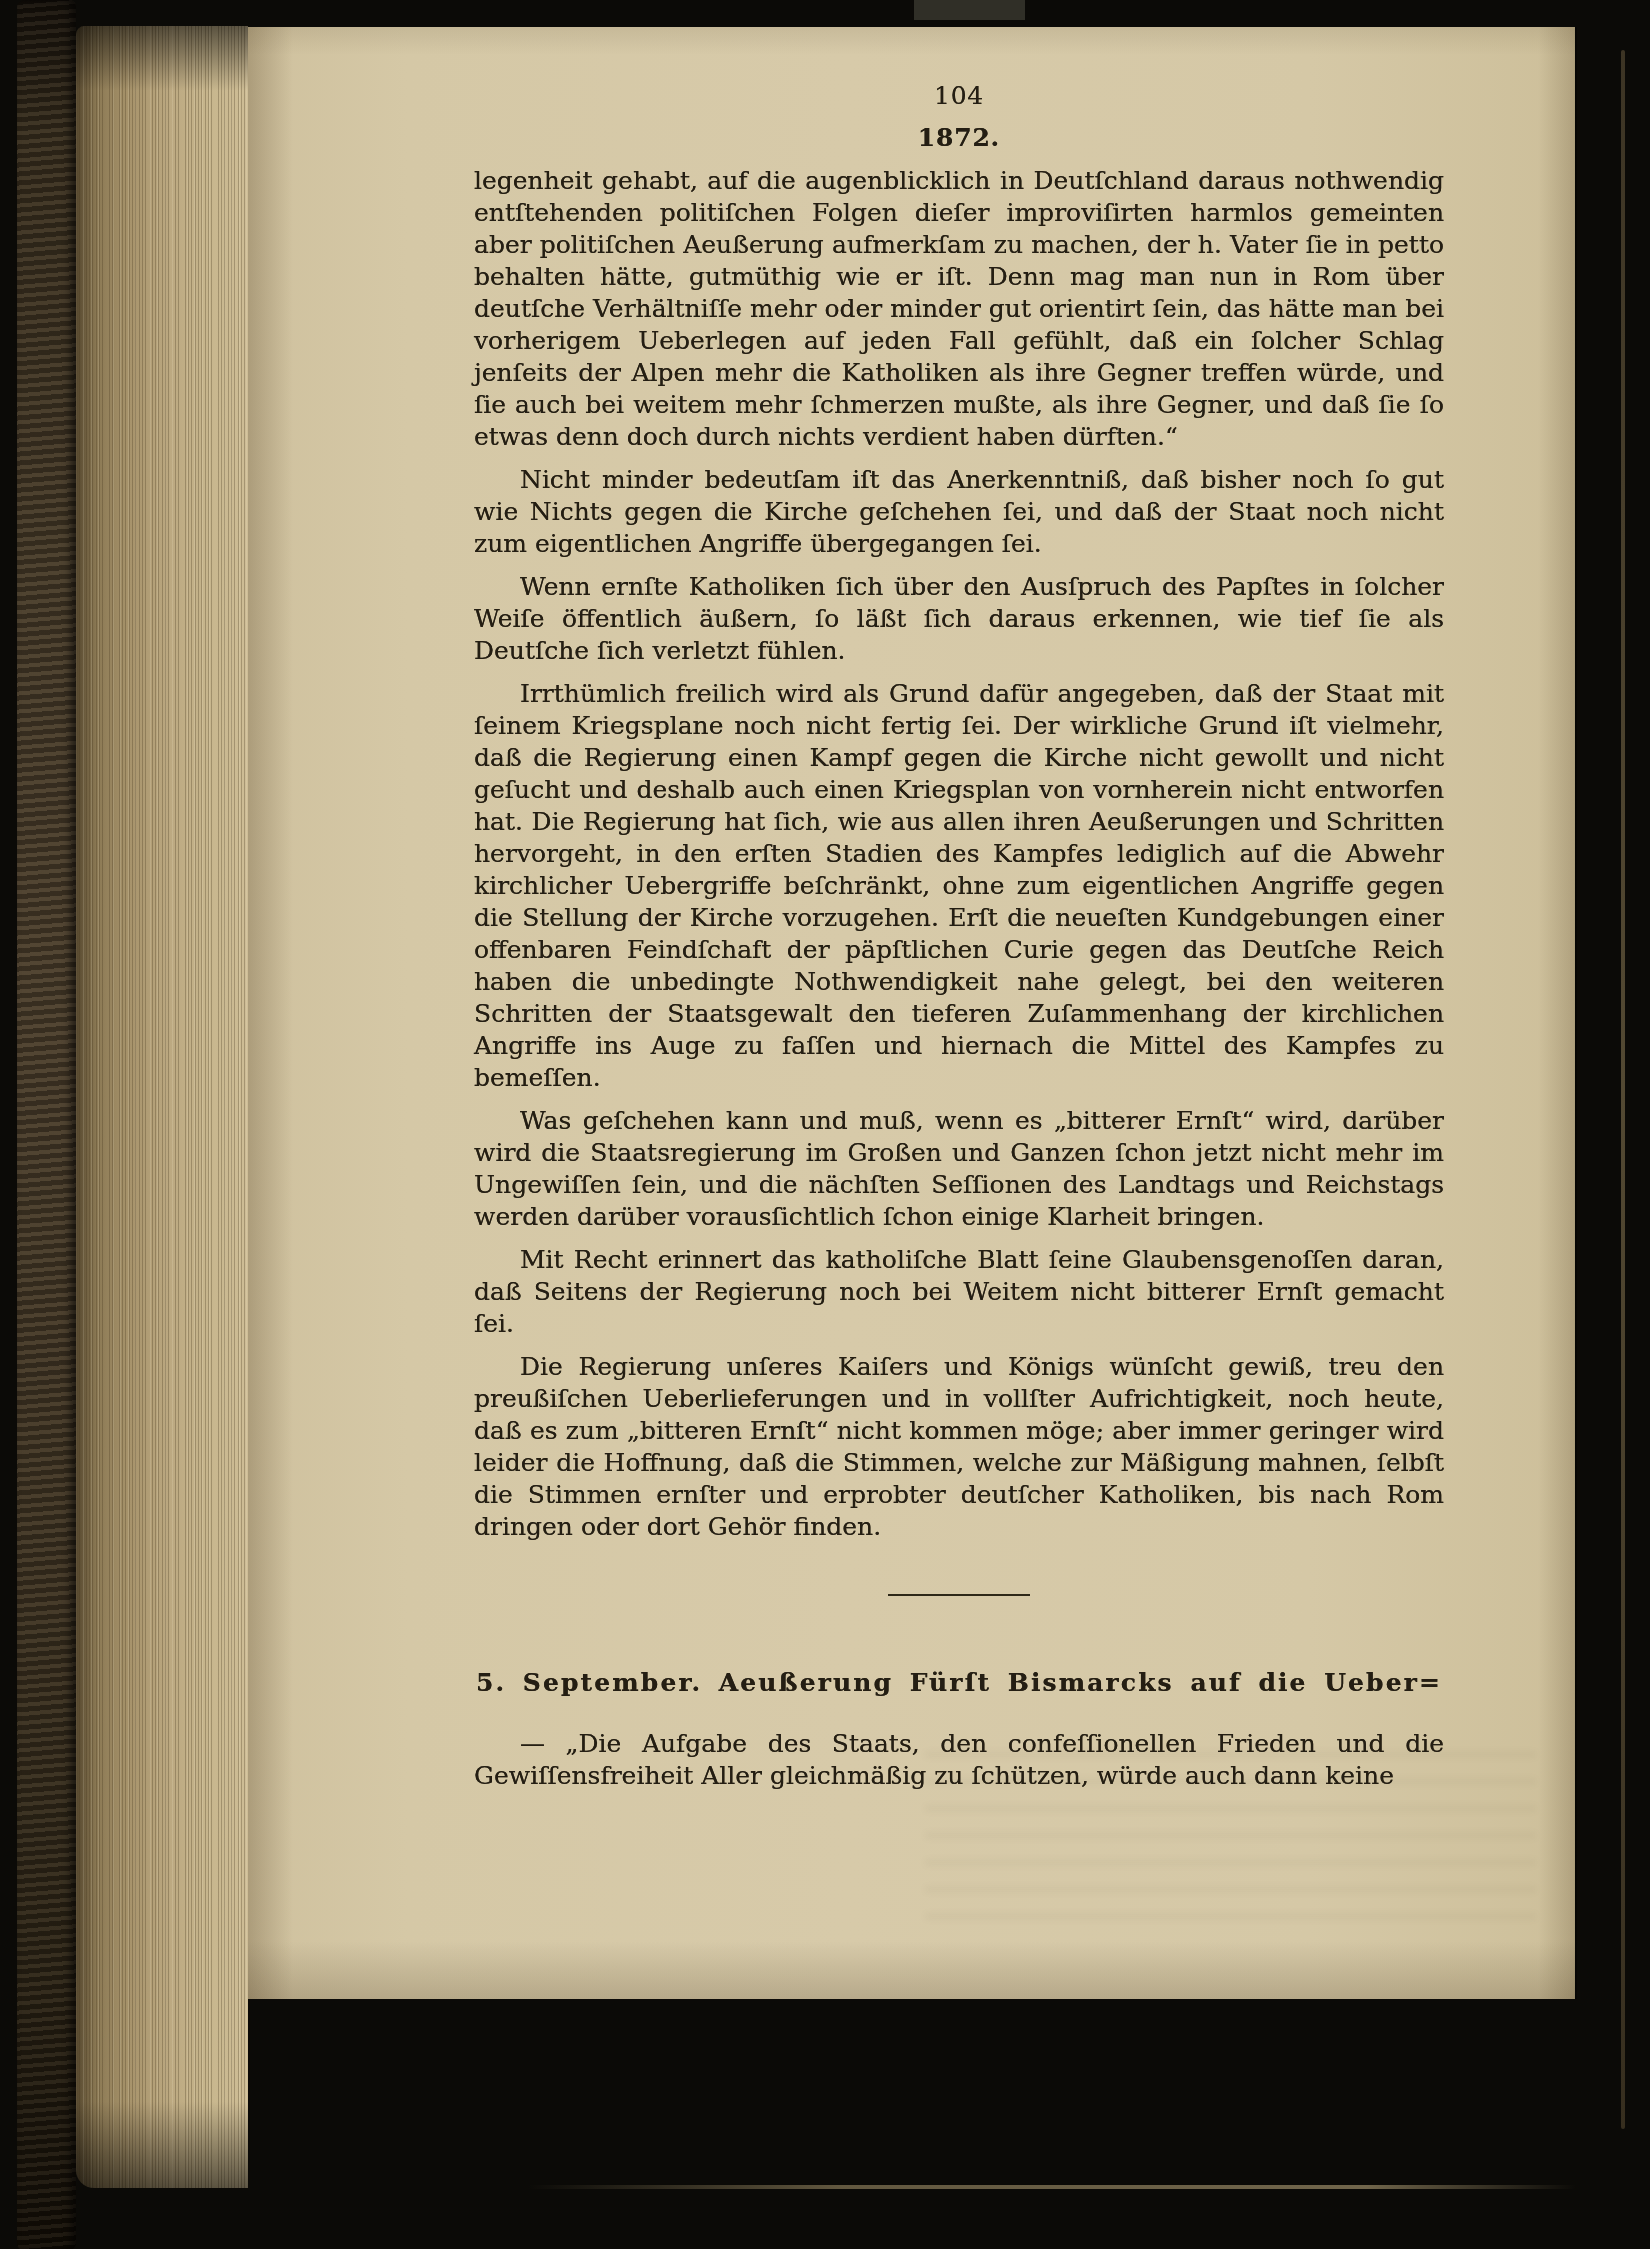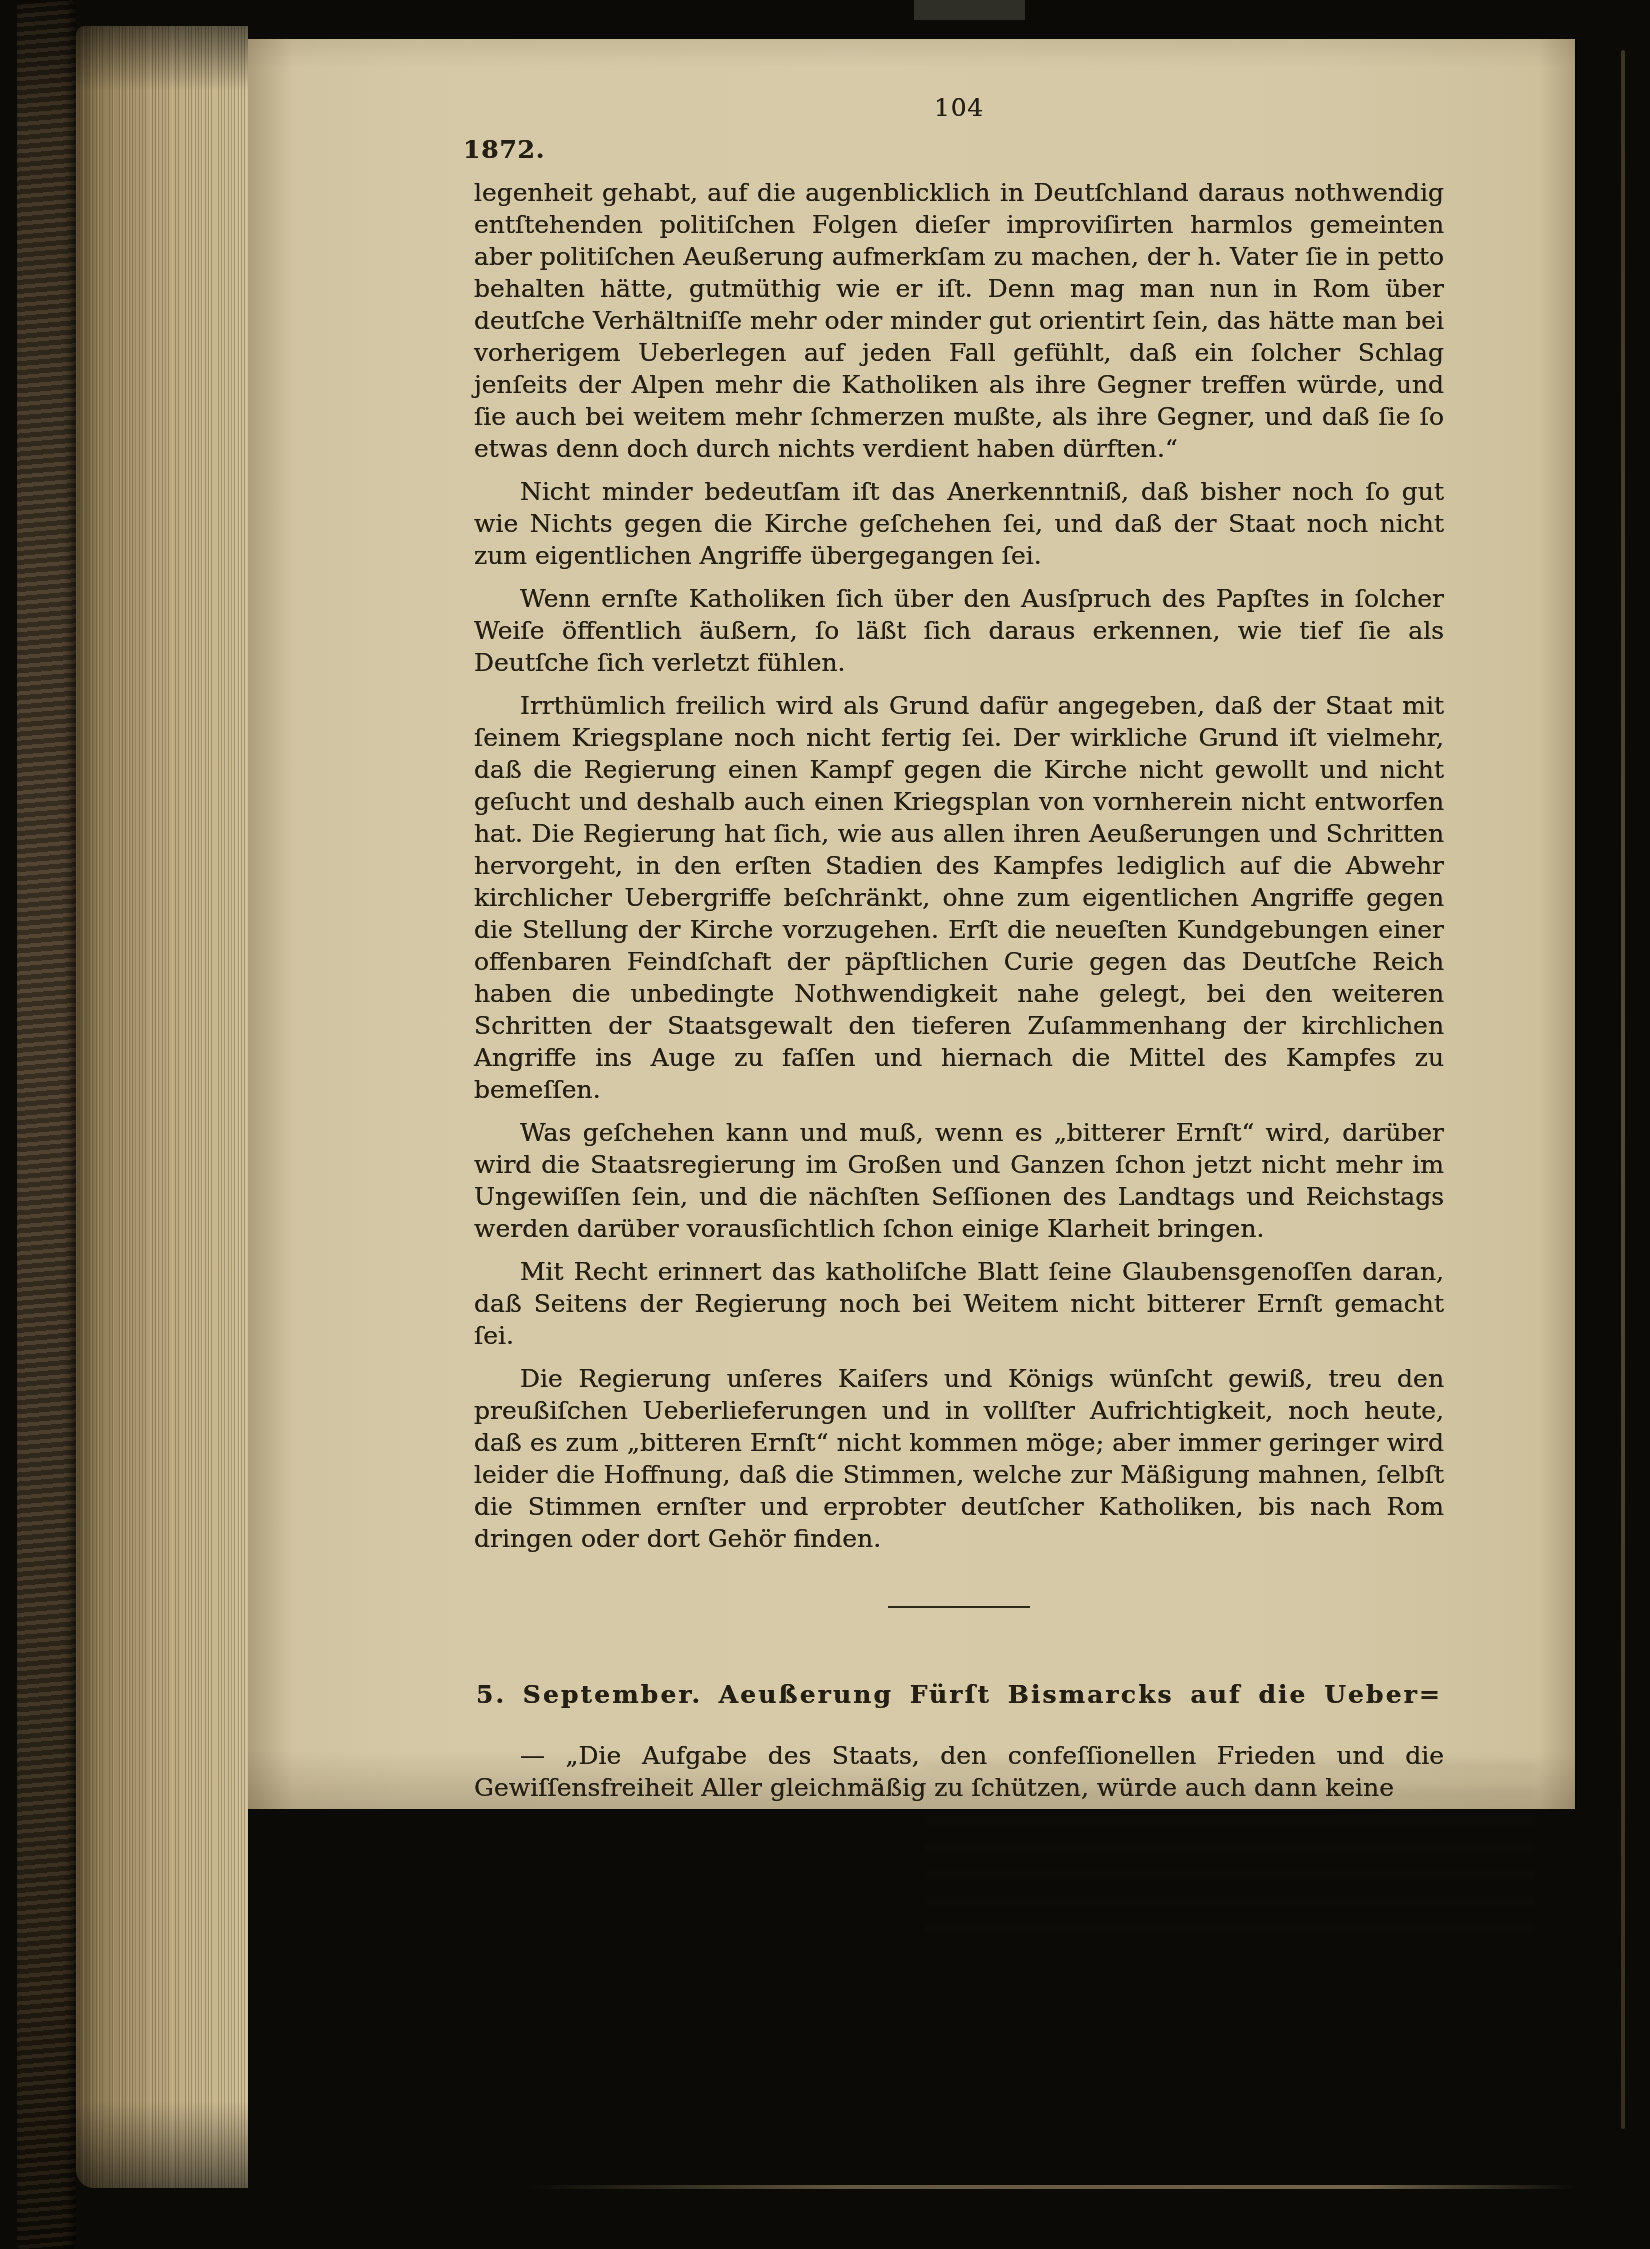--- a/index.html
+++ b/index.html
@@ -33,21 +33,21 @@
       linear-gradient(180deg, rgba(0,0,0,0.55) 0%, rgba(0,0,0,0) 3%, rgba(0,0,0,0) 96%, rgba(0,0,0,0.55) 100%),
       repeating-linear-gradient(90deg, rgba(70,55,30,0.30) 0 0.8px, rgba(0,0,0,0) 0.8px 3.3px),
       repeating-linear-gradient(90deg, rgba(255,246,220,0.14) 0 0.8px, rgba(0,0,0,0) 0.8px 7.4px),
       linear-gradient(90deg, #55472e 0%, #8b7954 12%, #a6926a 30%, #bca981 55%, #c8b78e 80%, #cebd96 100%);
     border-bottom-left-radius:18px;
     border-top-left-radius:8.3px;
   }
 
   
   .page {
-    position:absolute; left:248px; top:39px; width:1327px; height:1770px;
+    position:absolute; left:248px; top:27px; width:1327px; height:1972px;
     background:
       linear-gradient(180deg, rgba(60,45,20,0.10) 0, rgba(0,0,0,0) 28px),
       linear-gradient(0deg, rgba(55,40,18,0.20) 0, rgba(0,0,0,0) 58px),
       linear-gradient(90deg, rgba(80,60,30,0.28) 0, rgba(0,0,0,0) 45px),
       linear-gradient(270deg, rgba(70,52,24,0.22) 0, rgba(0,0,0,0) 37px),
       linear-gradient(90deg, #cfc19e 0%, #d5c8a6 12%, #d7caa9 45%, #d5c8a6 80%, #cdbf9a 100%);
     box-shadow: 1.7px 0 0 rgba(0,0,0,0.5);
   }
 
   
@@ -64,21 +64,21 @@
     font-size:25px; line-height:32px;
     text-align:justify;
     text-shadow:0 0 0.4px rgba(35,28,16,0.85);
   }
   .page-number {
     display:block; text-align:center;
     font-size:25px; letter-spacing:0.8px;
     margin-bottom:10px;
   }
   .margin-year {
-    display:block; text-align:left;
+    display:block; text-align:center;
     font-weight:bold; font-size:25px; letter-spacing:0.8px;
     margin-bottom:3.3px;
   }
   .para { text-indent:46px; margin:11px; }
   .para.continued { text-indent:0; }
 
   .divider {
     width:142px; height:0;
     border-top:2.5px solid #2e2818;
     margin:51px auto 64px auto;

